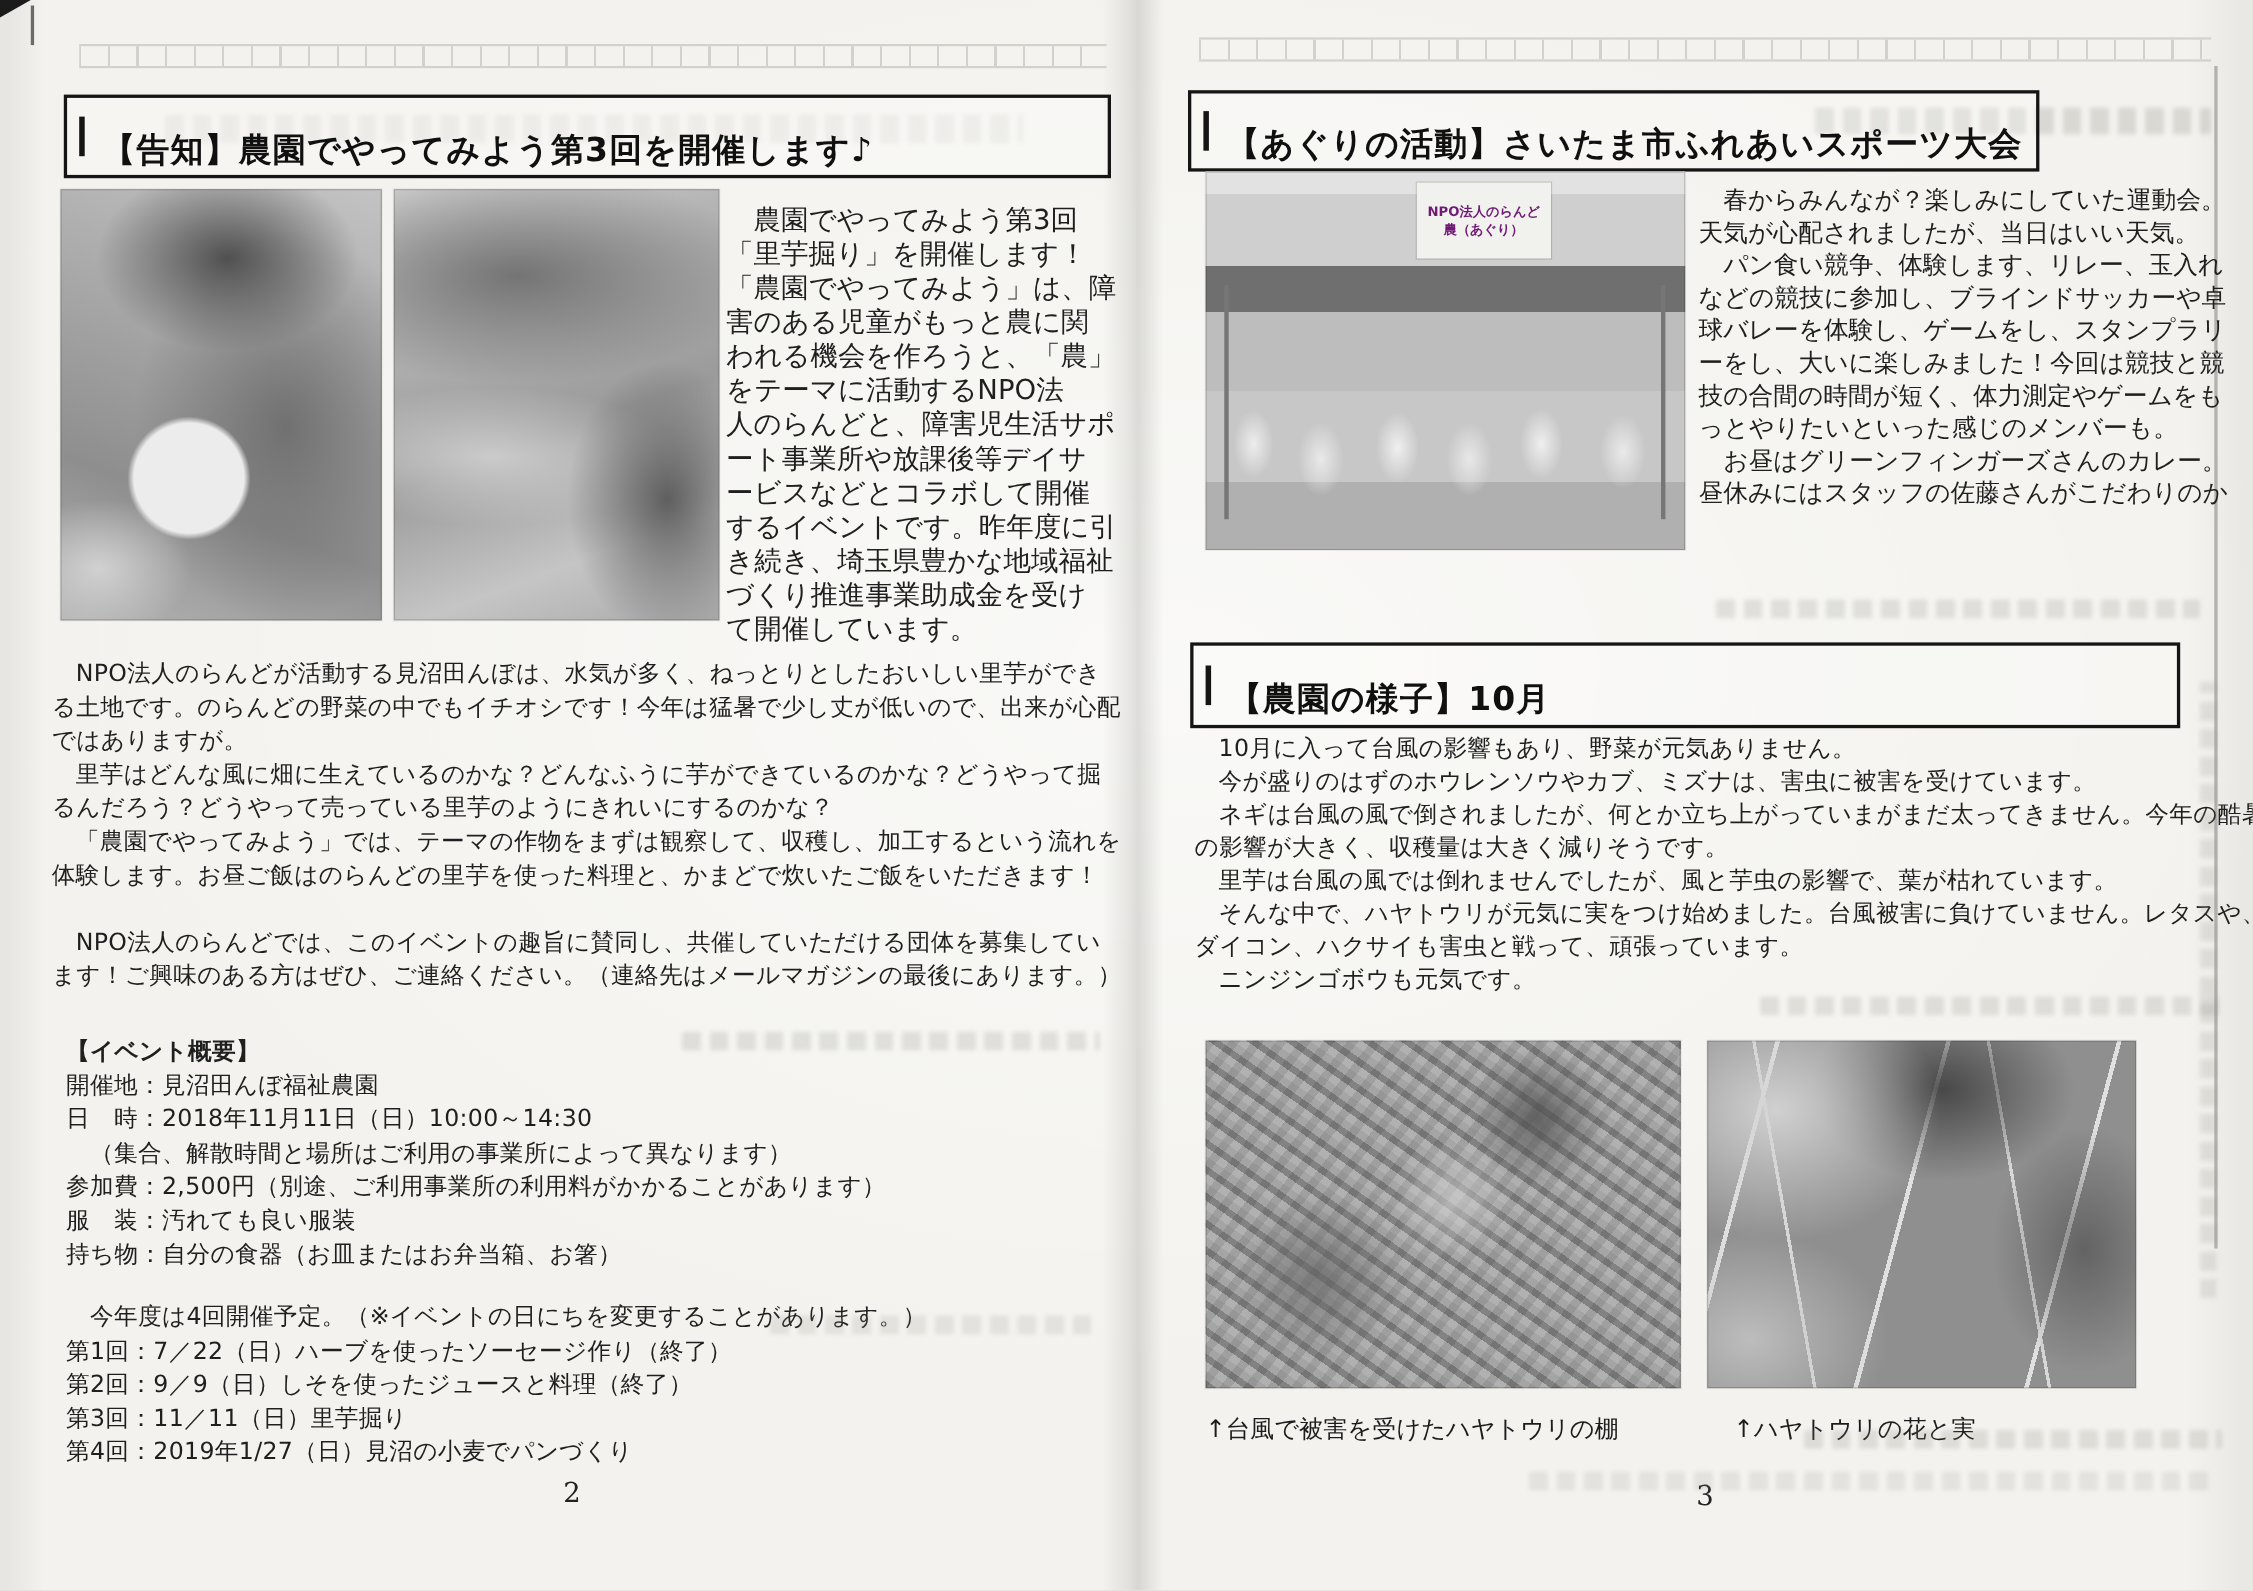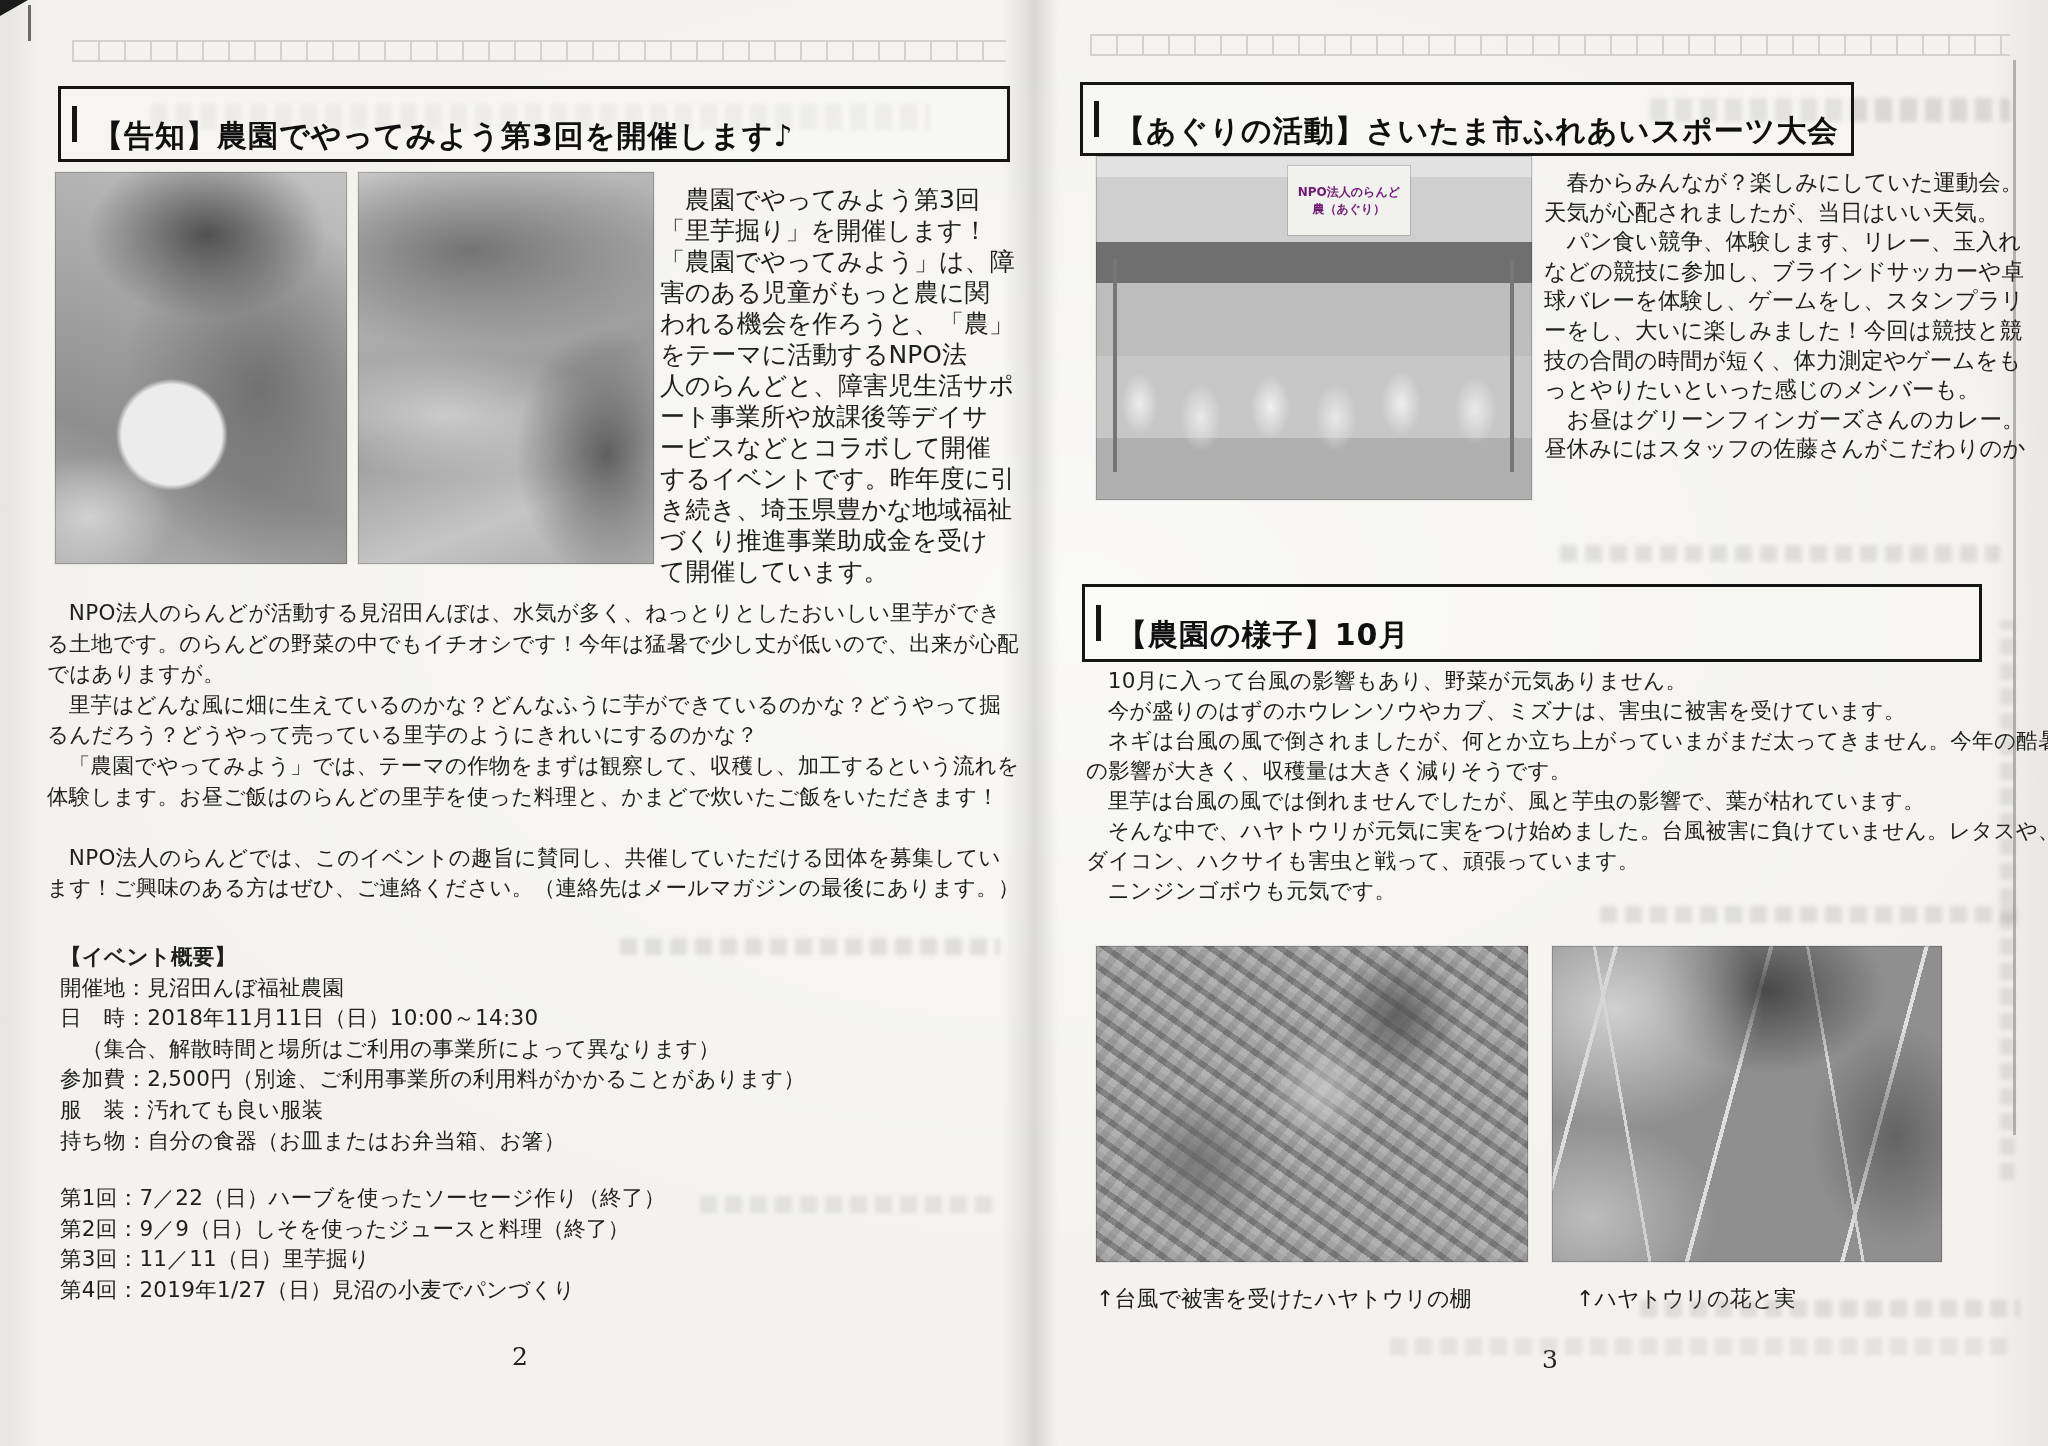--- a/index.html
+++ b/index.html
@@ -142,20 +142,21 @@
           <div class="bline">開催地：見沼田んぼ福祉農園</div>
           <div class="bline">日　時：2018年11月11日（日）10:00～14:30</div>
           <div class="bline">　（集合、解散時間と場所はご利用の事業所によって異なります）</div>
           <div class="bline">参加費：2,500円（別途、ご利用事業所の利用料がかかることがあります）</div>
           <div class="bline">服　装：汚れても良い服装</div>
           <div class="bline">持ち物：自分の食器（お皿またはお弁当箱、お箸）</div>
         </div>
     </div>
 
     <div class="abs" style="left:60px;top:1183px;width:950px;">
+        <div class="bline">　今年度は4回開催予定。（※イベントの日にちを変更することがあります。）</div>
         <div class="bline">第1回：7／22（日）ハーブを使ったソーセージ作り（終了）</div>
         <div class="bline">第2回：9／9（日）しそを使ったジュースと料理（終了）</div>
         <div class="bline">第3回：11／11（日）里芋掘り</div>
         <div class="bline">第4回：2019年1/27（日）見沼の小麦でパンづくり</div>
       </div>
 
     <div class="abs pagenum" style="left:490px;top:1342px;">2</div>
 
     <div class="abs bleed" style="left:620px;top:938px;width:380px;"></div>
     <div class="abs bleed" style="left:700px;top:1196px;width:300px;opacity:.3;"></div>

